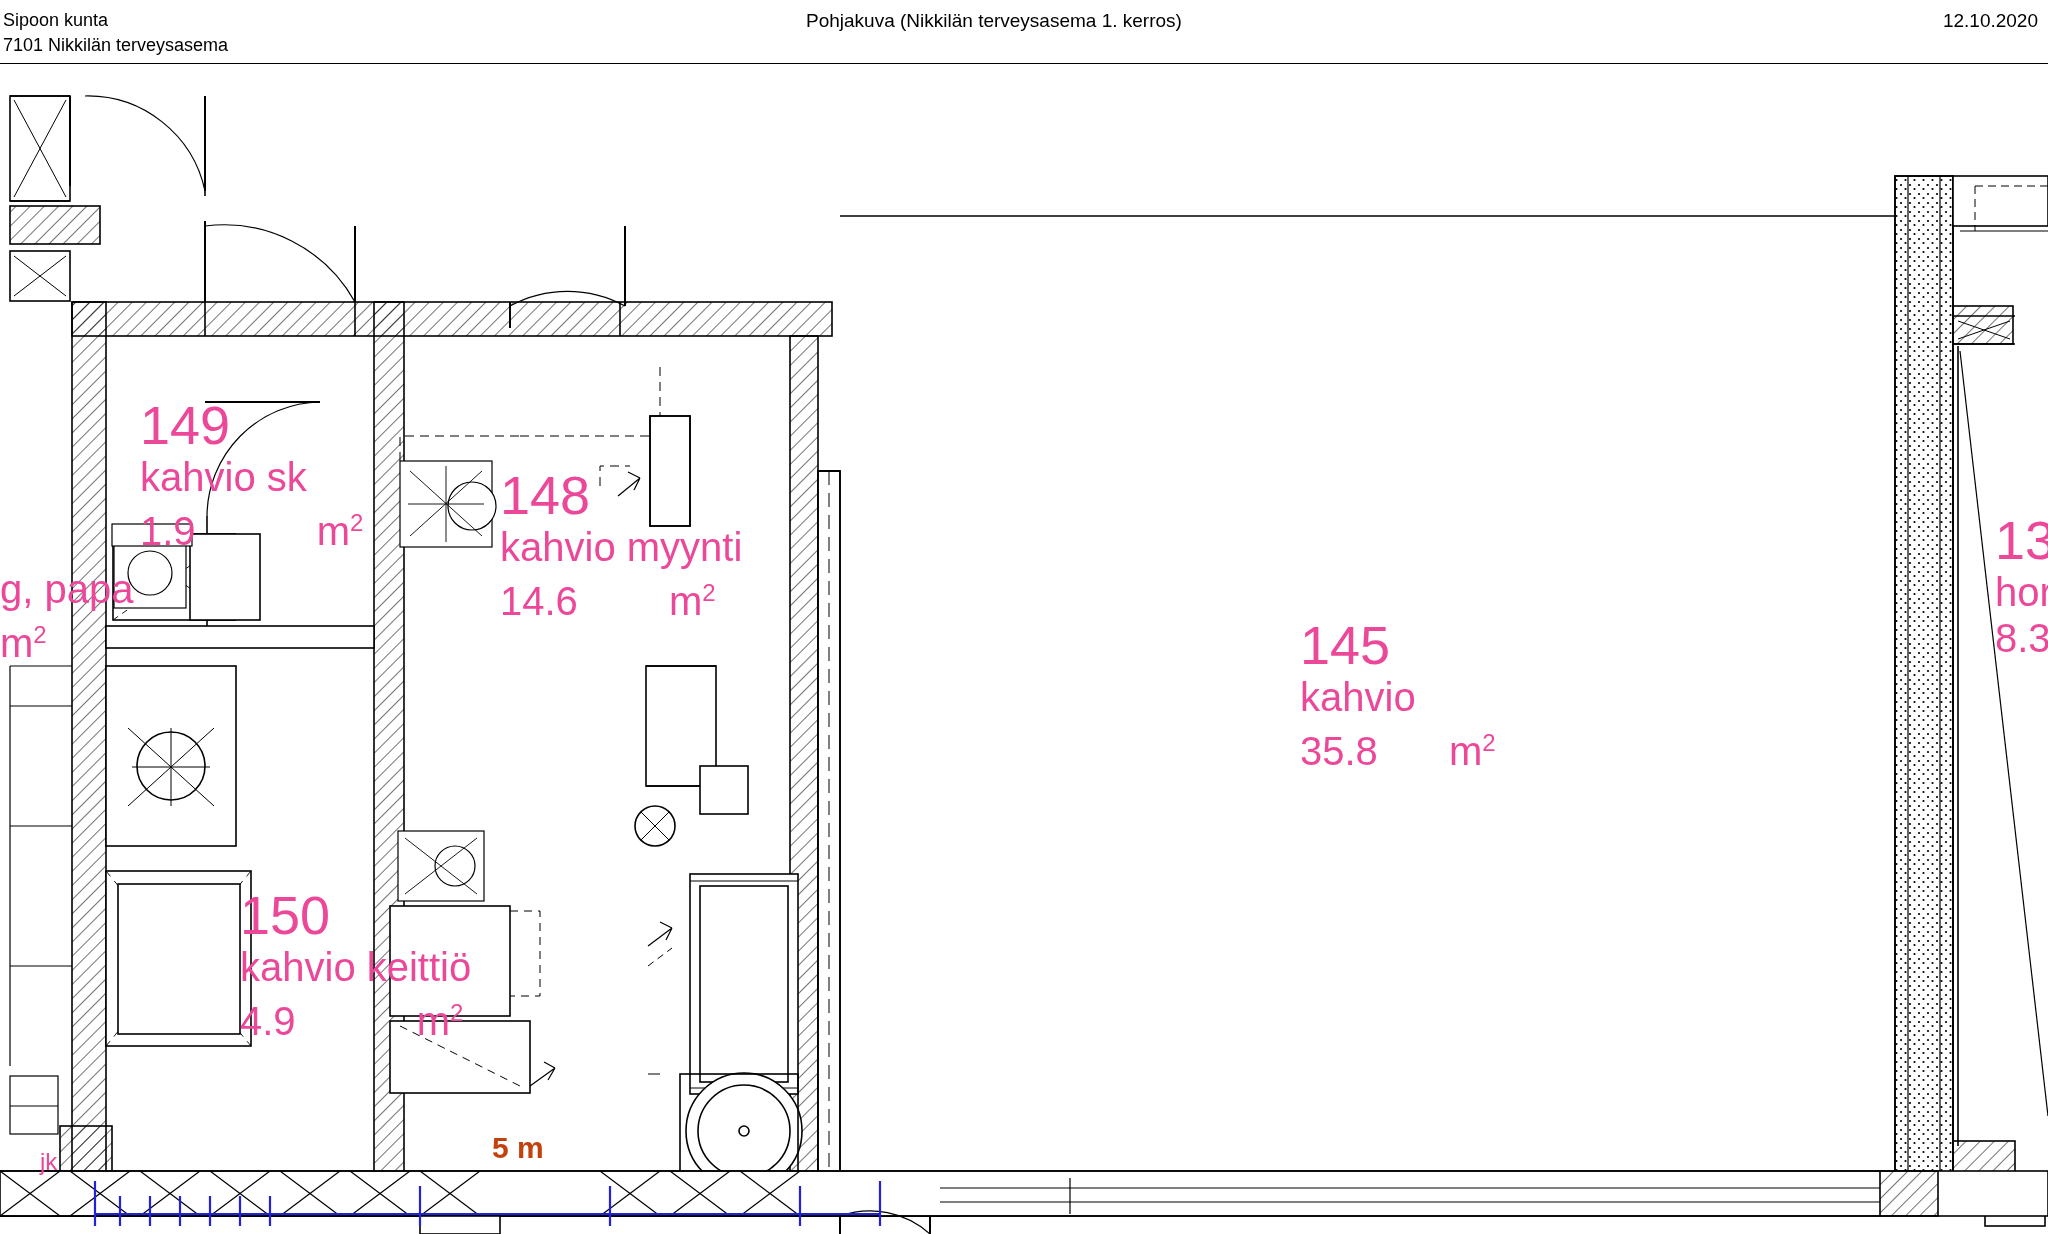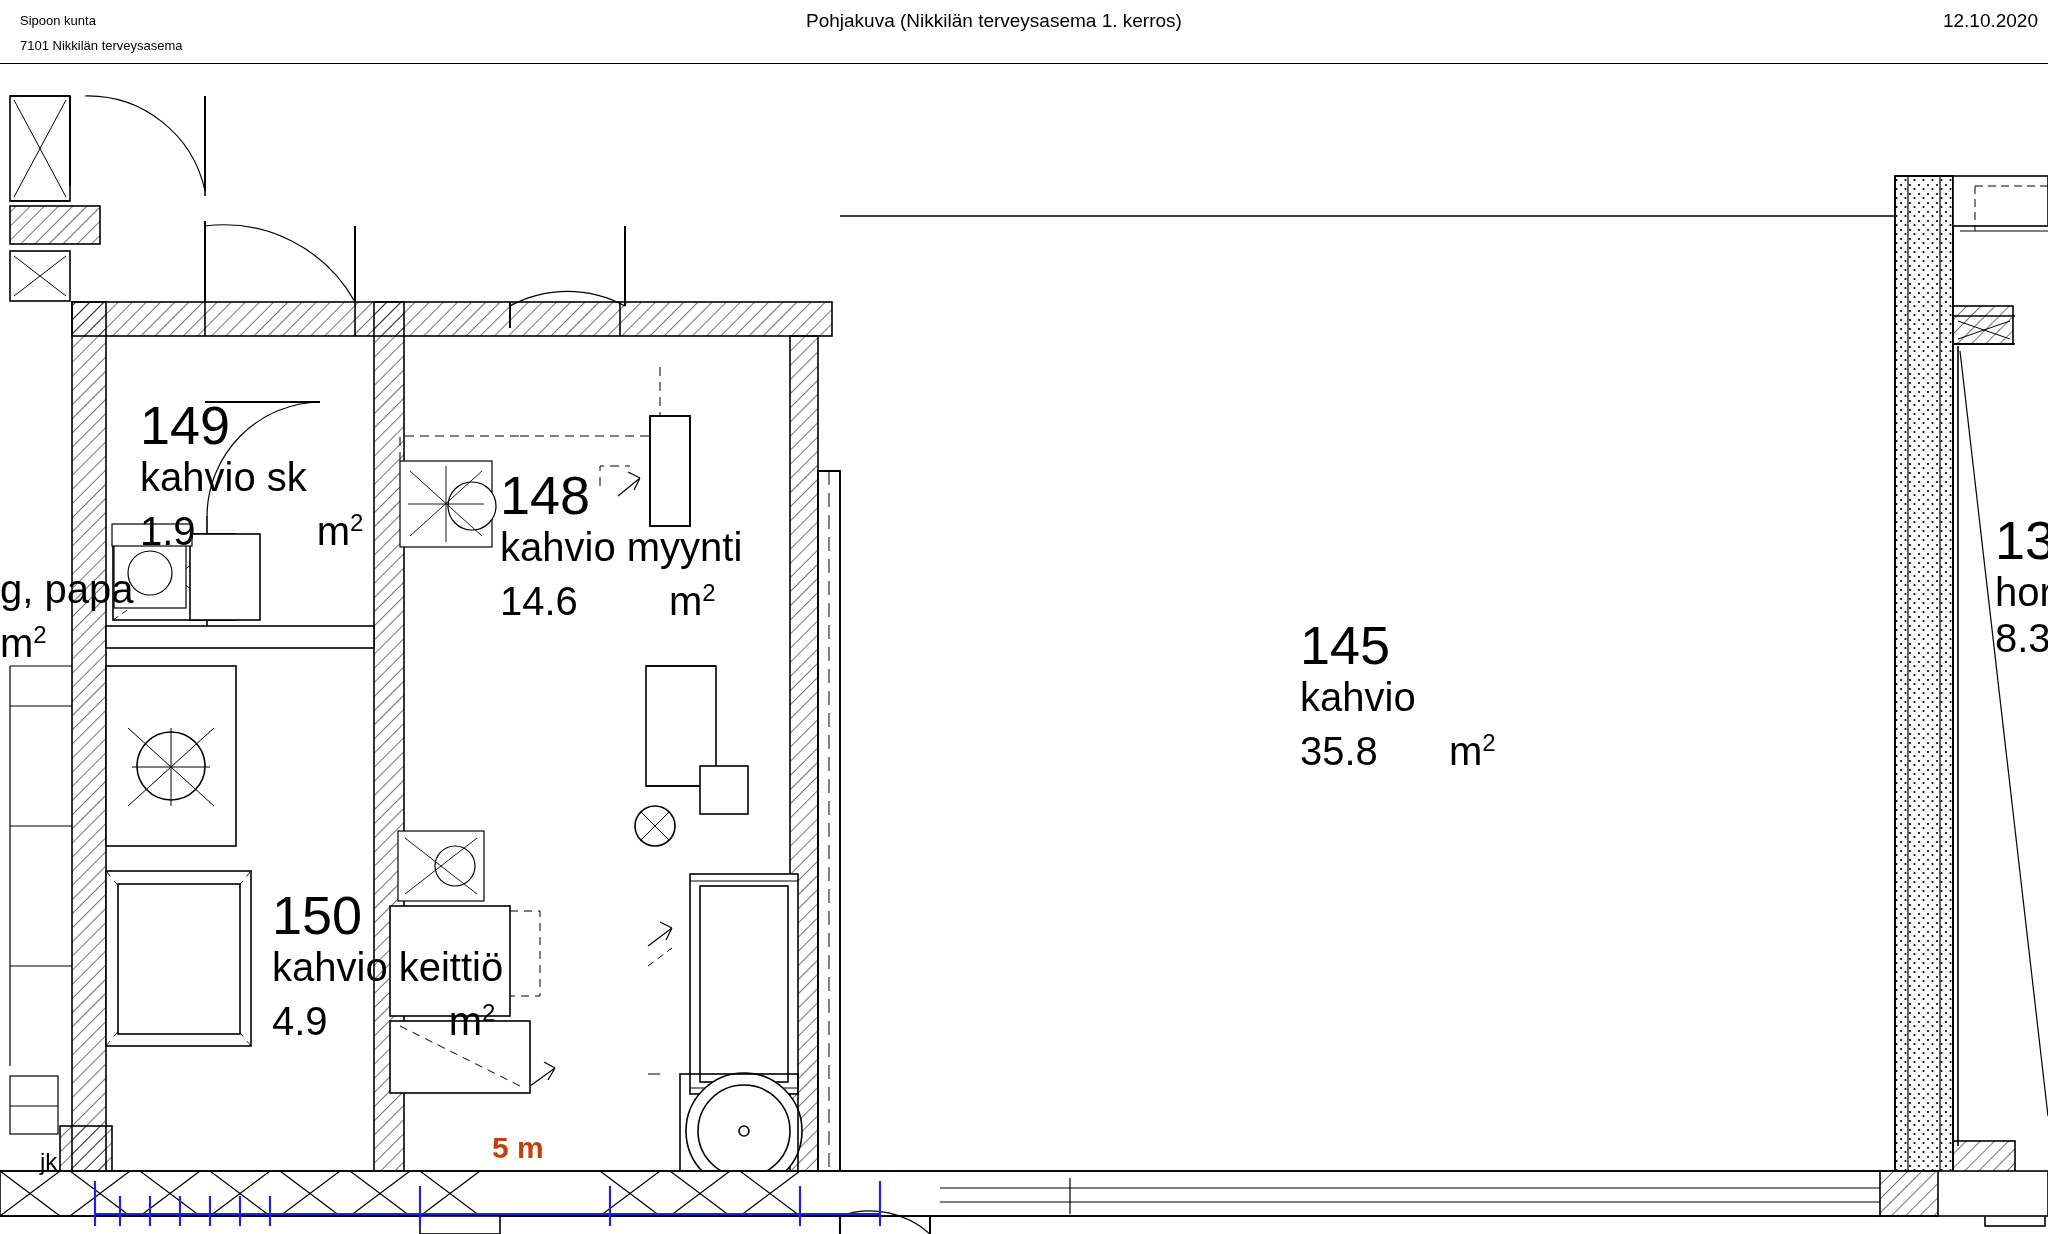--- a/index.html
+++ b/index.html
@@ -9,22 +9,22 @@
     font-family:"Liberation Sans", sans-serif;
     color:#000;
     overflow:hidden;
     position:relative;
   }
   
   .header{
     position:absolute;left:0;top:0;width:2048px;height:66px;
   }
   .header .hdr-left{
-    position:absolute;left:20px;top:8px;
-    font-size:13px;line-height:25px;
+    position:absolute;left:3px;top:8px;
+    font-size:18px;line-height:25px;
   }
   .header .hdr-center{
     position:absolute;left:806px;top:8px;
     font-size:19px;line-height:25px;white-space:nowrap;
   }
   .header .hdr-right{
     position:absolute;right:10px;top:8px;
     font-size:19px;line-height:25px;white-space:nowrap;
   }
   .header .hdr-rule{
@@ -33,21 +33,21 @@
   
   .canvas{
     position:absolute;left:0;top:66px;width:2048px;height:1168px;
     background:#fff;
   }
   .canvas svg{display:block;}
   
   .room-label{
     position:absolute;
     font-family:"Liberation Sans", sans-serif;
-    color:#000000;
+    color:#ec4899;
     white-space:nowrap;
   }
   .rl-num{font-size:54px;line-height:58px;}
   .rl-name{font-size:40px;line-height:46px;}
   .rl-area{font-size:40px;line-height:46px;}
   .rl-area sup{font-size:24px;vertical-align:super;}
   .sqm{font-size:40px;}
   .sqm sup{font-size:24px;}
   .tiny{font-size:24px;}
   .scale-label{
@@ -270,21 +270,21 @@
 
 <div class="room-label" style="left:500px;top:400px;">
   <div class="rl-num">148</div>
   <div class="rl-name">kahvio myynti</div>
   <div class="rl-area">
     <span>14.6</span>
     <span style="display:inline-block;width:80px"></span><span class="sqm"><span>m</span><sup>2</sup></span>
   </div>
 </div>
 
-<div class="room-label" style="left:240px;top:820px;padding-left:32px;">
+<div class="room-label" style="left:240px;top:820px;">
   <div class="rl-num">150</div>
   <div class="rl-name">kahvio keittiö</div>
   <div class="rl-area">
     <span>4.9</span>
     <span style="display:inline-block;width:110px"></span><span class="sqm"><span>m</span><sup>2</sup></span>
   </div>
 </div>
 
 <div class="room-label" style="left:1300px;top:550px;">
   <div class="rl-num">145</div>

